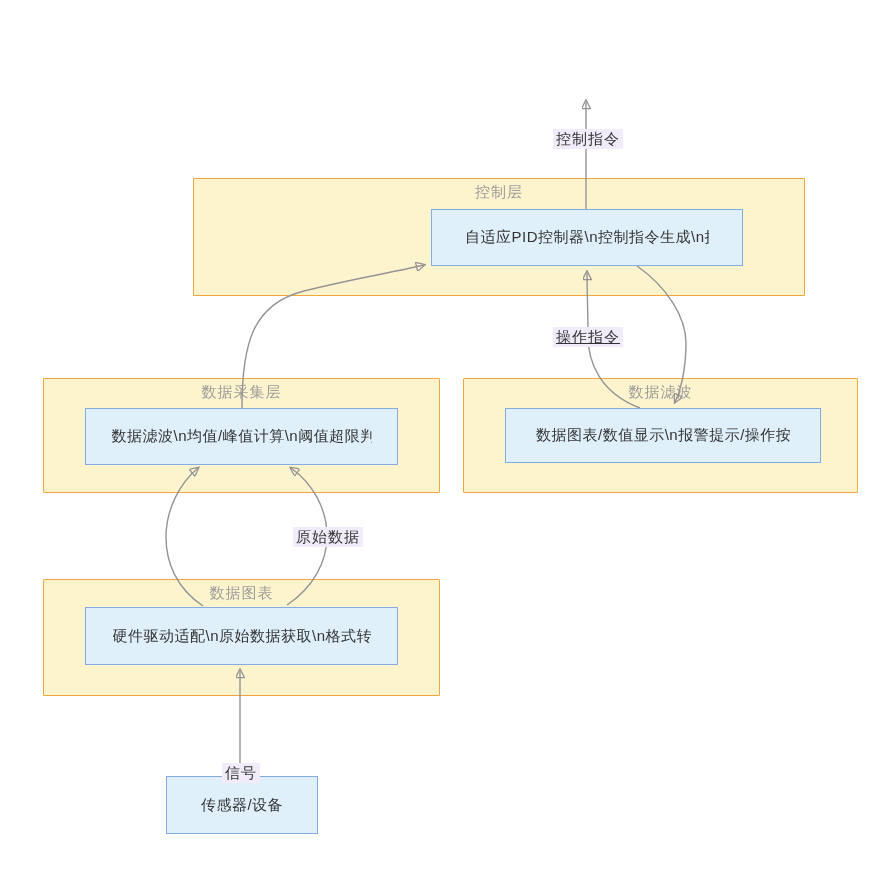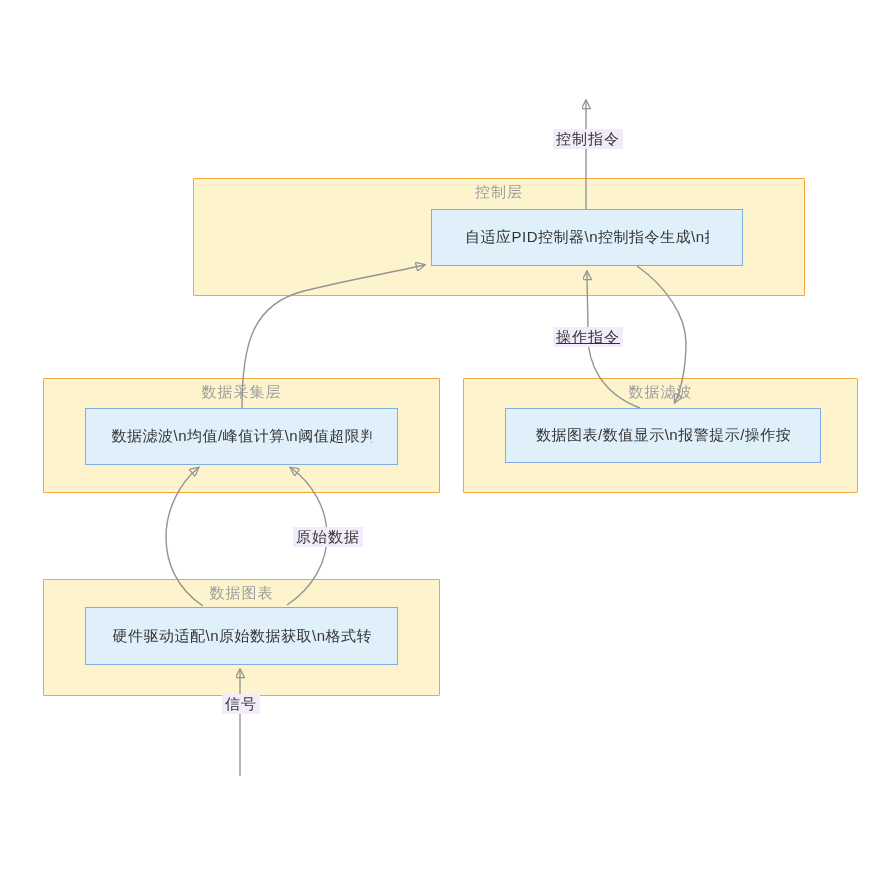--- a/index.html
+++ b/index.html
@@ -57,19 +57,22 @@
   </div>
 
   <div class="node" style="left:505px;top:408px;width:316px;height:55px;">
     <span class="clip" style="width:254px;">数据图表/数值显示\n报警提示/操作按</span>
   </div>
 
   <div class="node" style="left:85px;top:607px;width:313px;height:58px;">
     <span class="clip" style="width:258px;">硬件驱动适配\n原始数据获取\n格式转</span>
   </div>
 
+  <div class="node" style="left:166px;top:776px;width:152px;height:58px;">
+    <span>传感器/设备</span>
+  </div>
 
   <div class="edge-label" style="left:588px;top:139px;">控制指令</div>
   <div class="edge-label" style="left:588px;top:337px;text-decoration:underline;">操作指令</div>
   <div class="edge-label" style="left:328px;top:537px;text-align:center;">原始数据</div>
-  <div class="edge-label" style="left:241px;top:704px;">信号</div>
+  <div class="edge-label" style="left:241px;top:773px;">信号</div>
 
 </div>
 
 </body></html>

